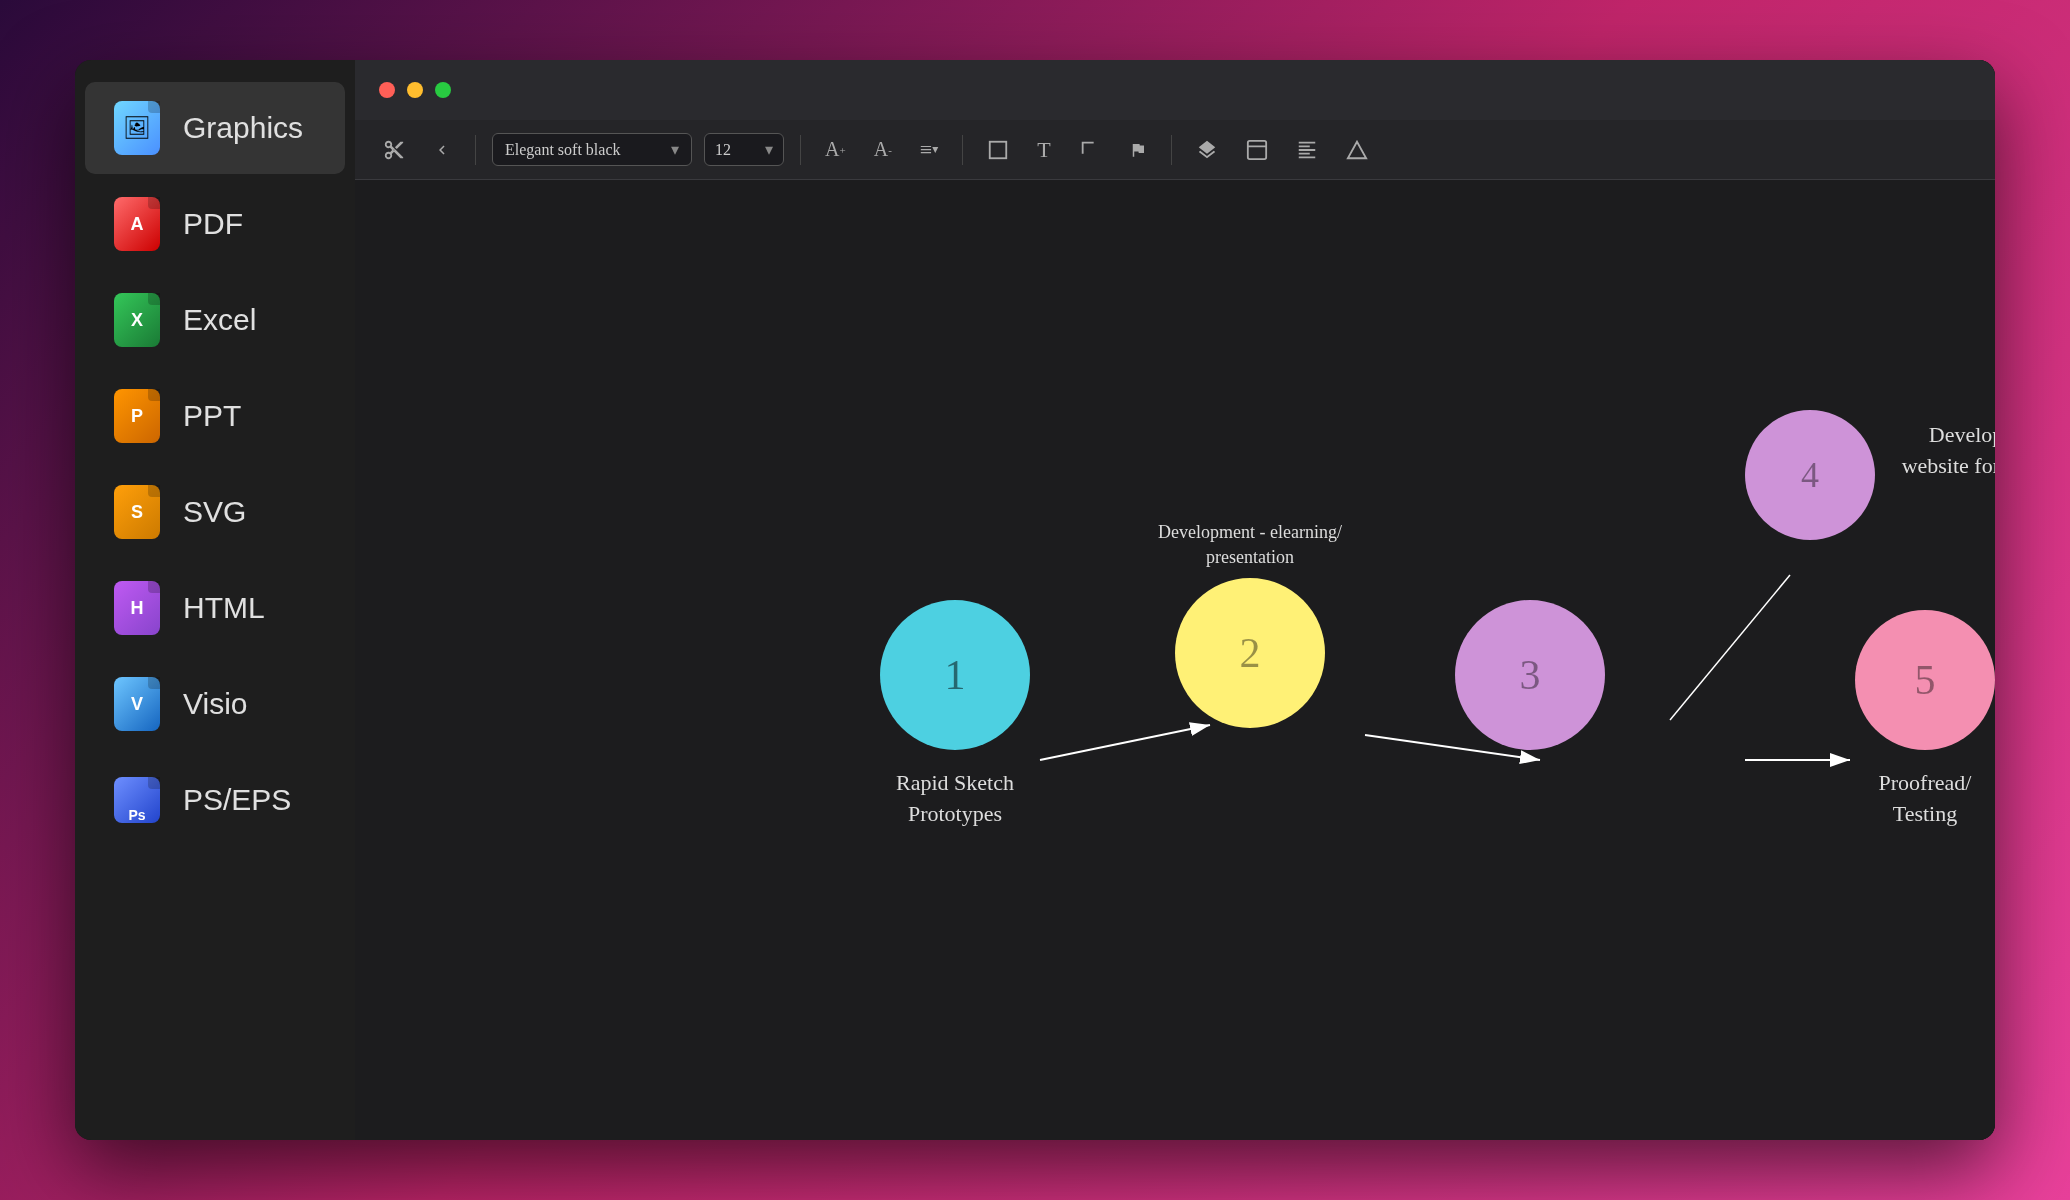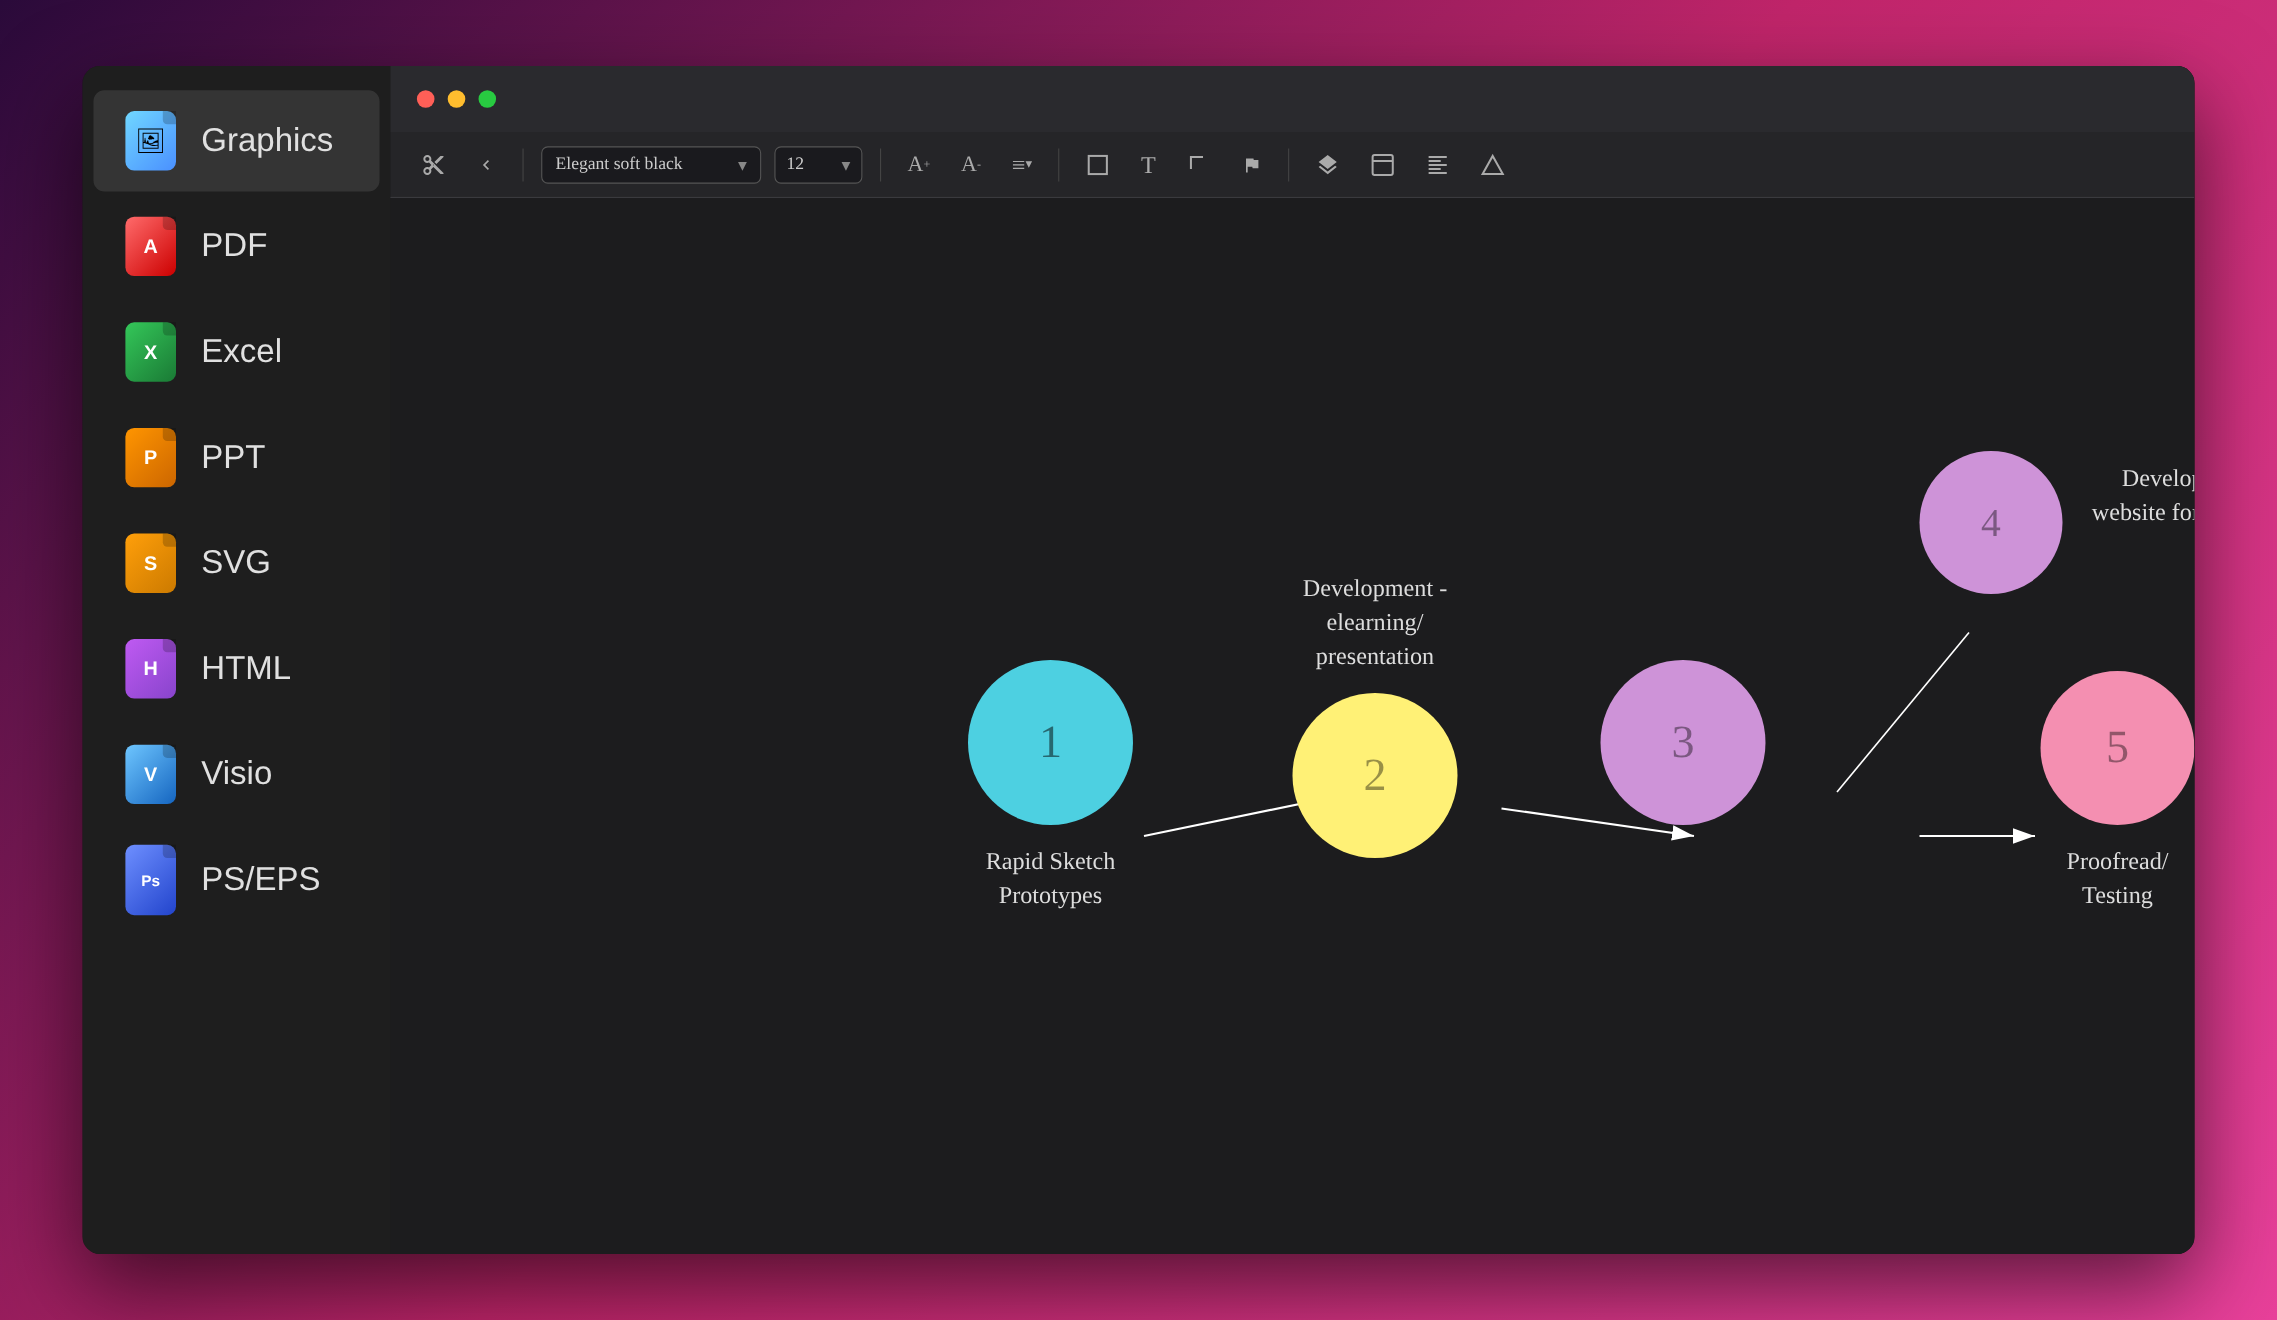--- a/index.html
+++ b/index.html
@@ -327,21 +327,21 @@
       <div class="sidebar-icon">
         <div class="file-icon icon-visio" style="width:46px; height:54px; display:flex; align-items:center; justify-content:center; border-radius:8px;">
           <span class="icon-letter">V</span>
         </div>
       </div>
       <span class="sidebar-label">Visio</span>
     </div>
 
     <div class="sidebar-item">
       <div class="sidebar-icon">
-        <div class="file-icon icon-pseps" style="width:46px; height:64px; display:flex; align-items:center; justify-content:center; border-radius:8px;">
+        <div class="file-icon icon-pseps" style="width:46px; height:46px; display:flex; align-items:flex-end; justify-content:center; border-radius:8px;">
           <span class="icon-letter" style="font-size:14px;">Ps</span>
         </div>
       </div>
       <span class="sidebar-label">PS/EPS</span>
     </div>
   </div>
 
   <div class="main-content">
 
     <div class="title-bar">
@@ -453,21 +453,21 @@
       </svg>
 
       <div class="flow-node" style="position:absolute; left:520px; top:420px; display:flex; flex-direction:column; align-items:center;">
         <div class="circle circle-cyan">
           <span style="font-size:42px; color:rgba(0,0,0,0.5);">1</span>
         </div>
         <div class="node-label" style="margin-top:18px; color:#ddd; font-size:22px;">Rapid Sketch Prototypes</div>
       </div>
 
       <div class="flow-node" style="position:absolute; left:795px; top:340px; display:flex; flex-direction:column; align-items:center;">
-        <div class="node-label-above" style="margin-bottom:18px; color:#ddd; font-size:22px; max-width:200px; text-align:center;">Development - elearning/ presentation</div>
+        <div class="node-label-above" style="margin-bottom:8px; color:#ddd; font-size:18px; max-width:200px; text-align:center;">Development - elearning/ presentation</div>
         <div class="circle circle-yellow">
           <span style="font-size:42px; color:rgba(0,0,0,0.4);">2</span>
         </div>
       </div>
 
       <div class="flow-node" style="position:absolute; left:1100px; top:420px; display:flex; flex-direction:column; align-items:center;">
         <div class="circle circle-purple-large">
           <span style="font-size:42px; color:rgba(0,0,0,0.4);">3</span>
         </div>
       </div>

